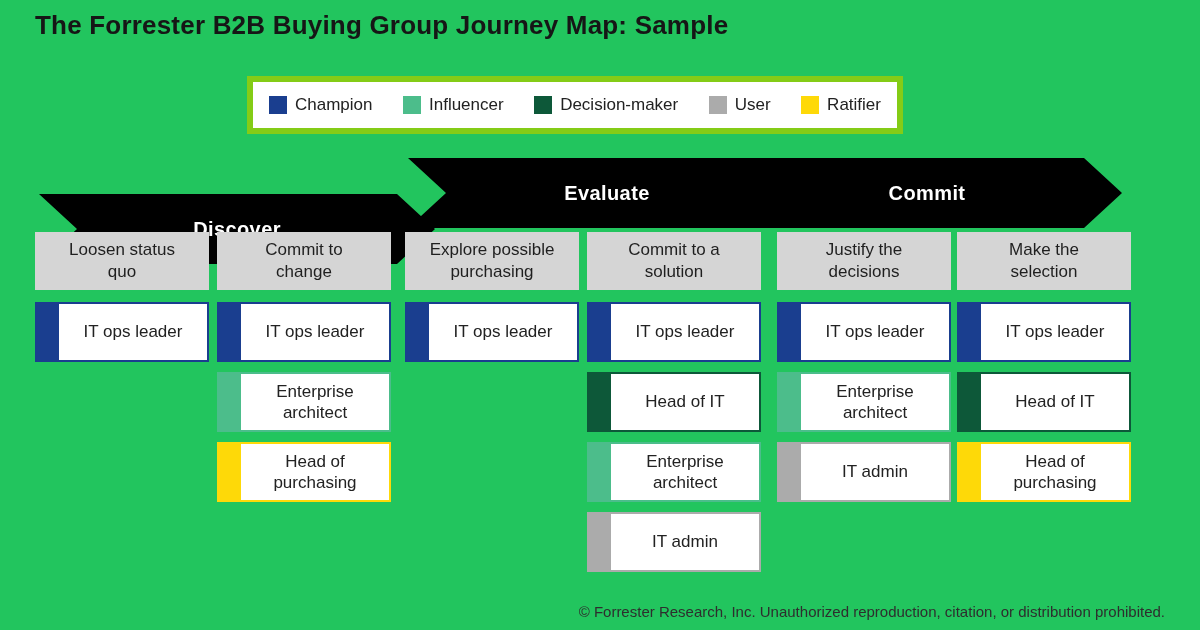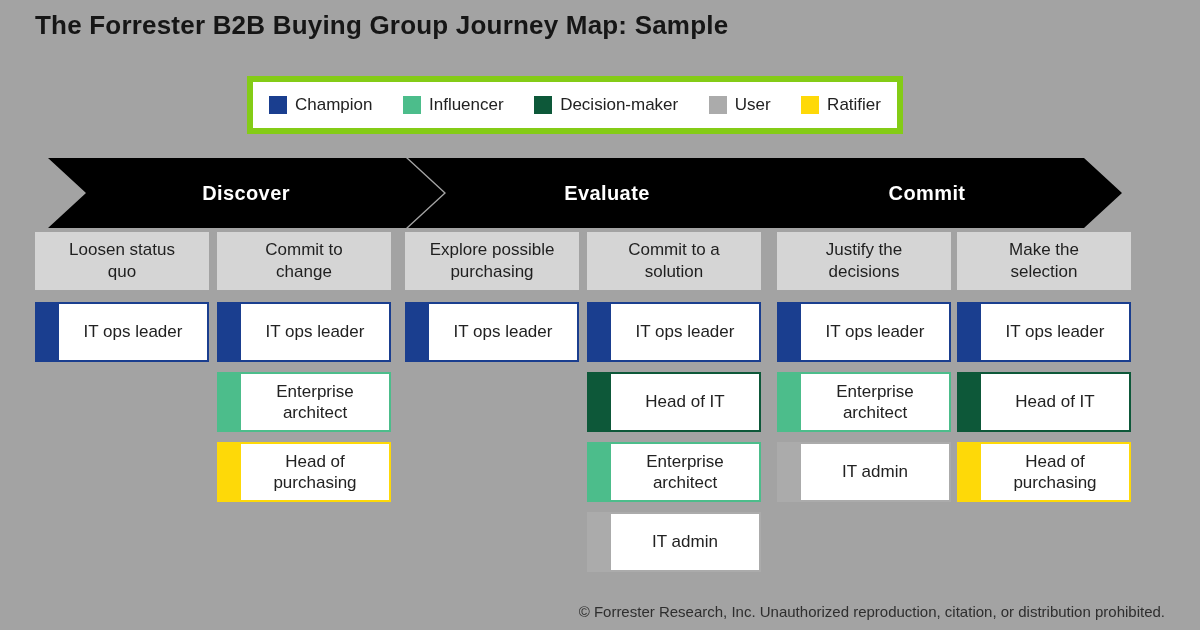--- a/index.html
+++ b/index.html
@@ -1,17 +1,17 @@
 <!DOCTYPE html>
 <html><head>
 <meta charset="utf-8">
 <style>
   html, body { margin:0; padding:0; background:#ffffff; }
   body { width:1200px; height:630px; font-family:"Liberation Sans", sans-serif; }
-  .canvas { position:relative; width:1200px; height:630px; background:#a3a3a3; overflow:hidden;text-decoration:underline; }
+  .canvas { position:relative; width:1200px; height:630px; background:#22c55e; overflow:hidden;text-decoration:underline; }
 
   .title {
     position:absolute; left:35px; top:10px;
     font-size:26px; font-weight:bold; color:#161616; letter-spacing:0.2px;
   }
 
   .legend {
     position:absolute; left:247px; top:76px; width:656px; height:58px;
     box-sizing:border-box; border:6px solid #84cc16; background:#ffffff;
     display:flex; align-items:center; justify-content:space-between; padding:0 16px;
@@ -73,21 +73,21 @@
       <div class="legend-item">
         <span class="swatch" style="background: rgb(171, 171, 171);"></span>
         <span class="legend-label">User</span>
       </div>
       <div class="legend-item">
         <span class="swatch" style="background: rgb(254, 217, 8);"></span>
         <span class="legend-label">Ratifier</span>
       </div>
     </div>
   <div id="phases">
-      <div class="phase" style="left: 48px; width: 396px; background: rgb(0, 0, 0);">Discover</div>
+      <div class="phase" style="left: 39px; width: 396px; background: rgb(0, 0, 0); margin-top: 36px;">Discover</div>
       <div class="phase" style="left: 408px; width: 398px; background: rgb(0, 0, 0);">Evaluate</div>
       <div class="phase" style="left: 732px; width: 390px; background: rgb(0, 0, 0);">Commit</div>
     </div>
   <div id="stages">
       <div class="stage-header" style="left: 35px; background: rgb(213, 213, 213);">
         <div>Loosen status</div>
         <div>quo</div>
       </div>
       <div class="cards" style="left: 35px;">
         <div class="card" style="border-color: rgb(26, 62, 143);">

